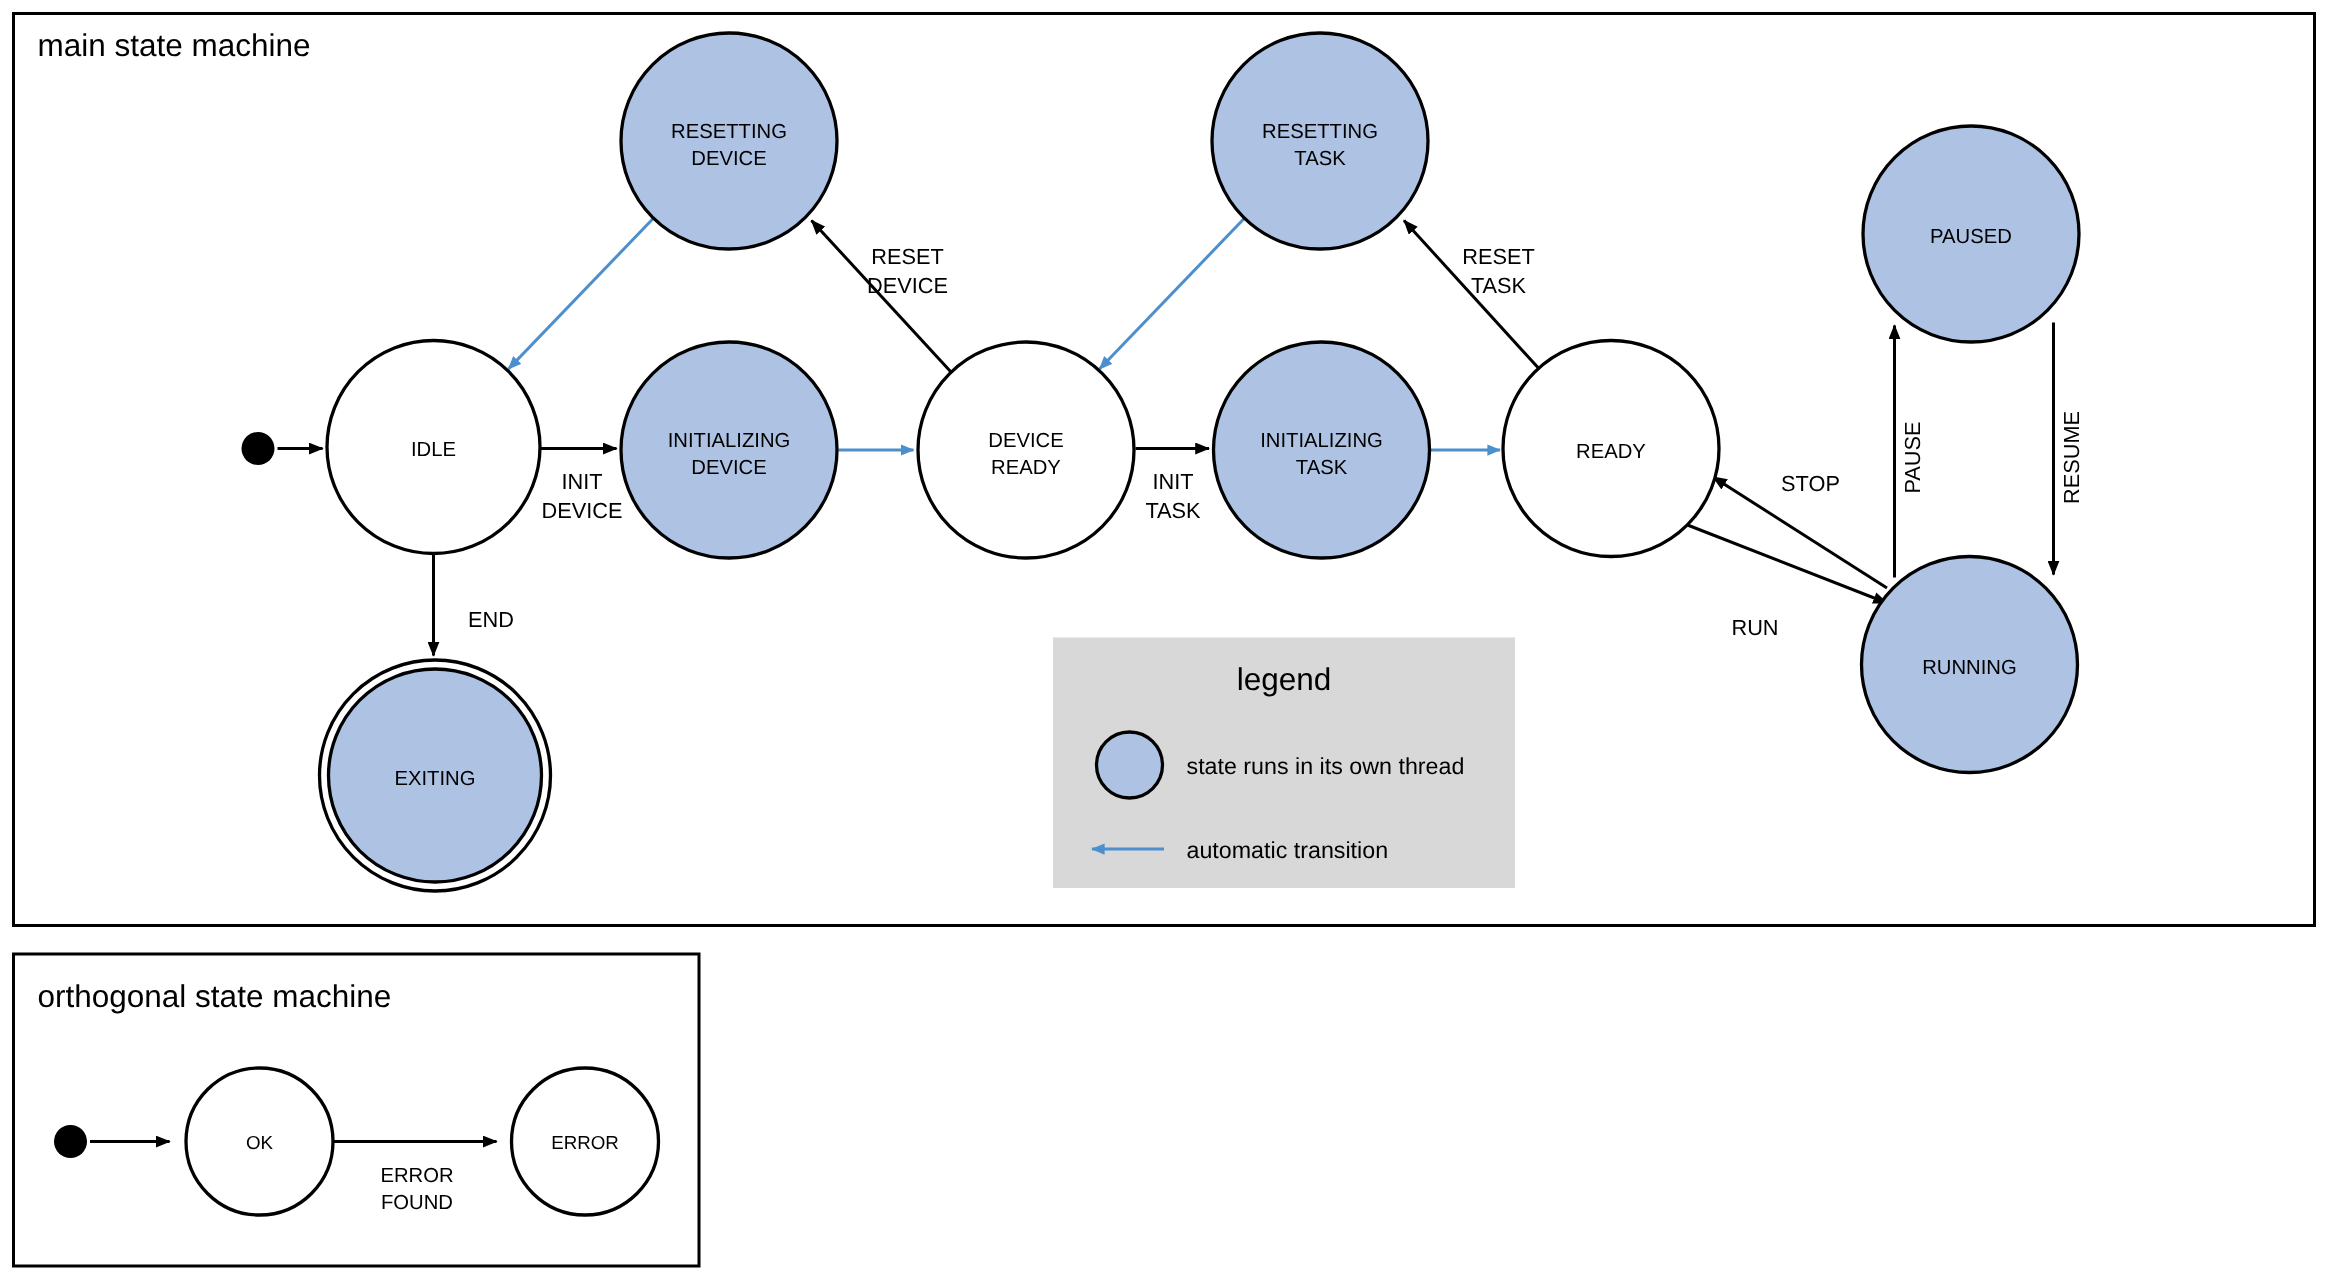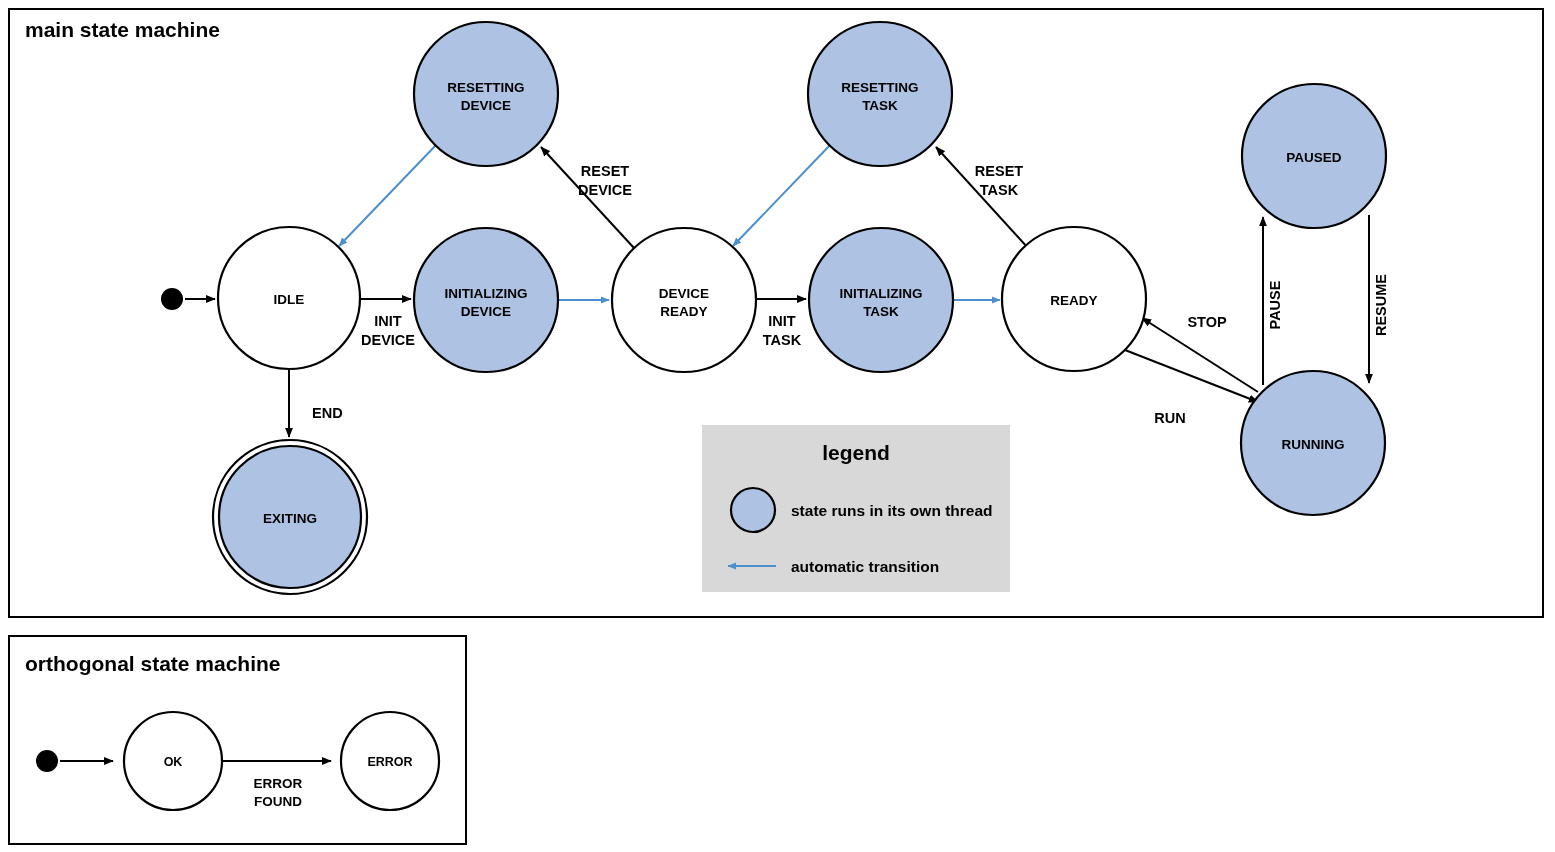--- a/index.html
+++ b/index.html
@@ -10,21 +10,20 @@
   body {
     width: 1555px;
     height: 852px;
     font-family: "Liberation Sans", sans-serif;
     overflow: hidden;
   }
   #stage {
     position: relative;
     width: 1555px;
     height: 668px;
-    font-weight: bold;
   }
   svg#diagram {
     position: absolute;
     left: 0;
     top: 0;
     width: 1555px;
     height: 852px;
   }
   .frame-rect {
     fill: #ffffff;

